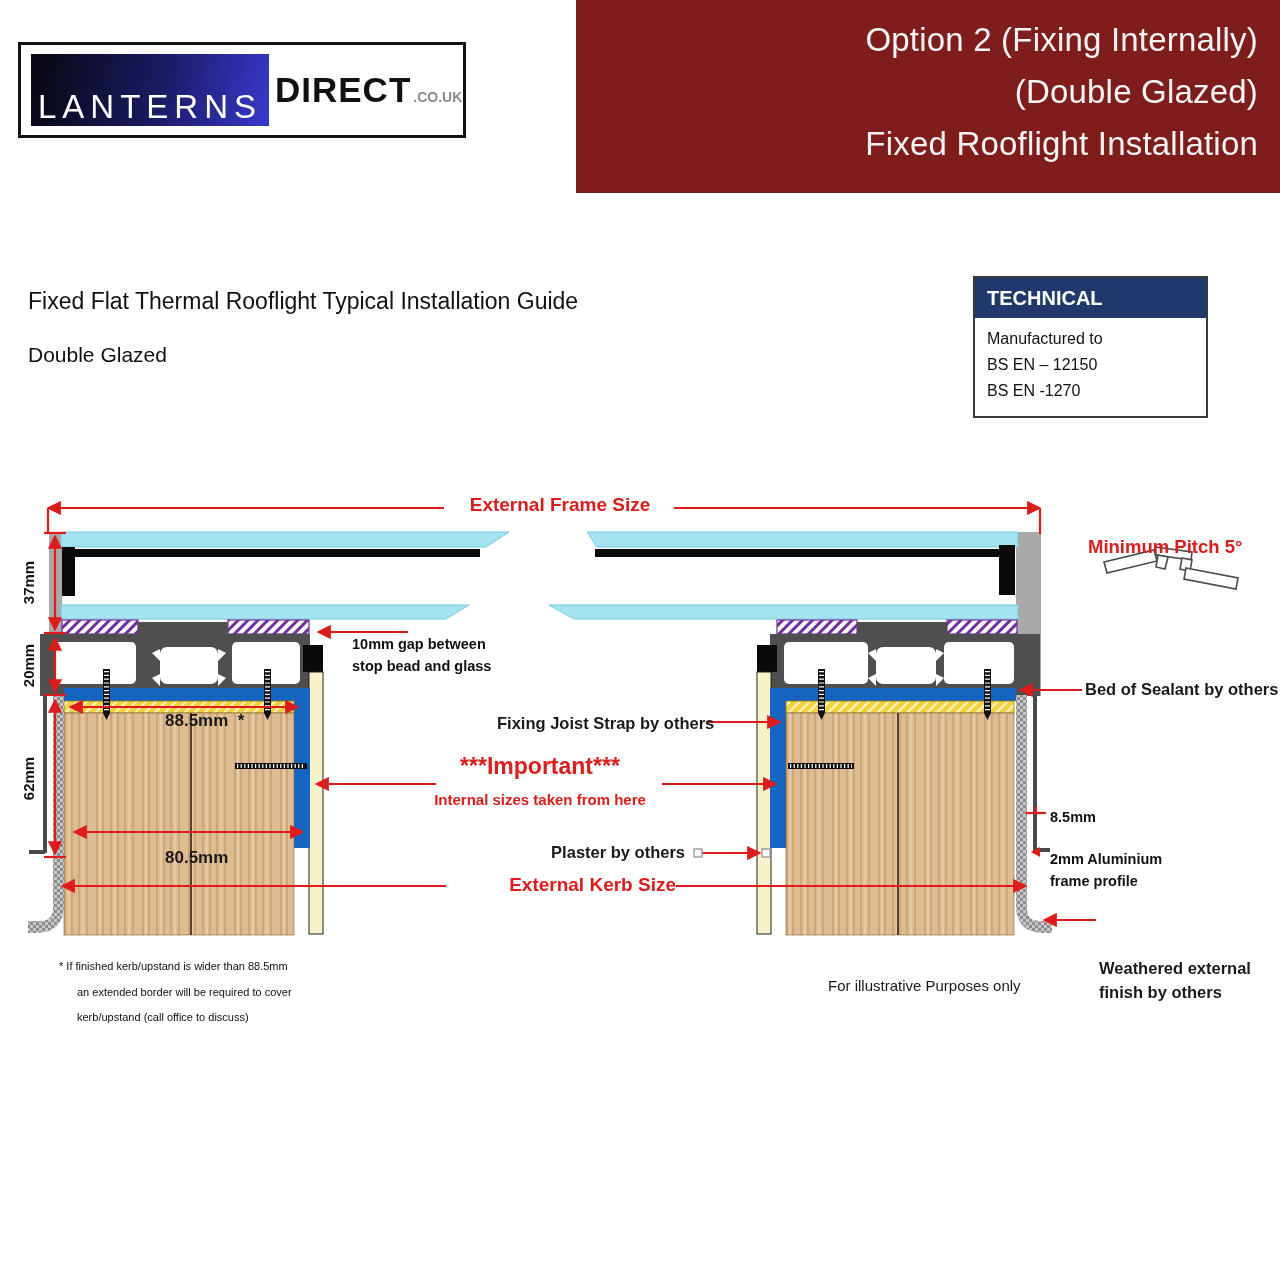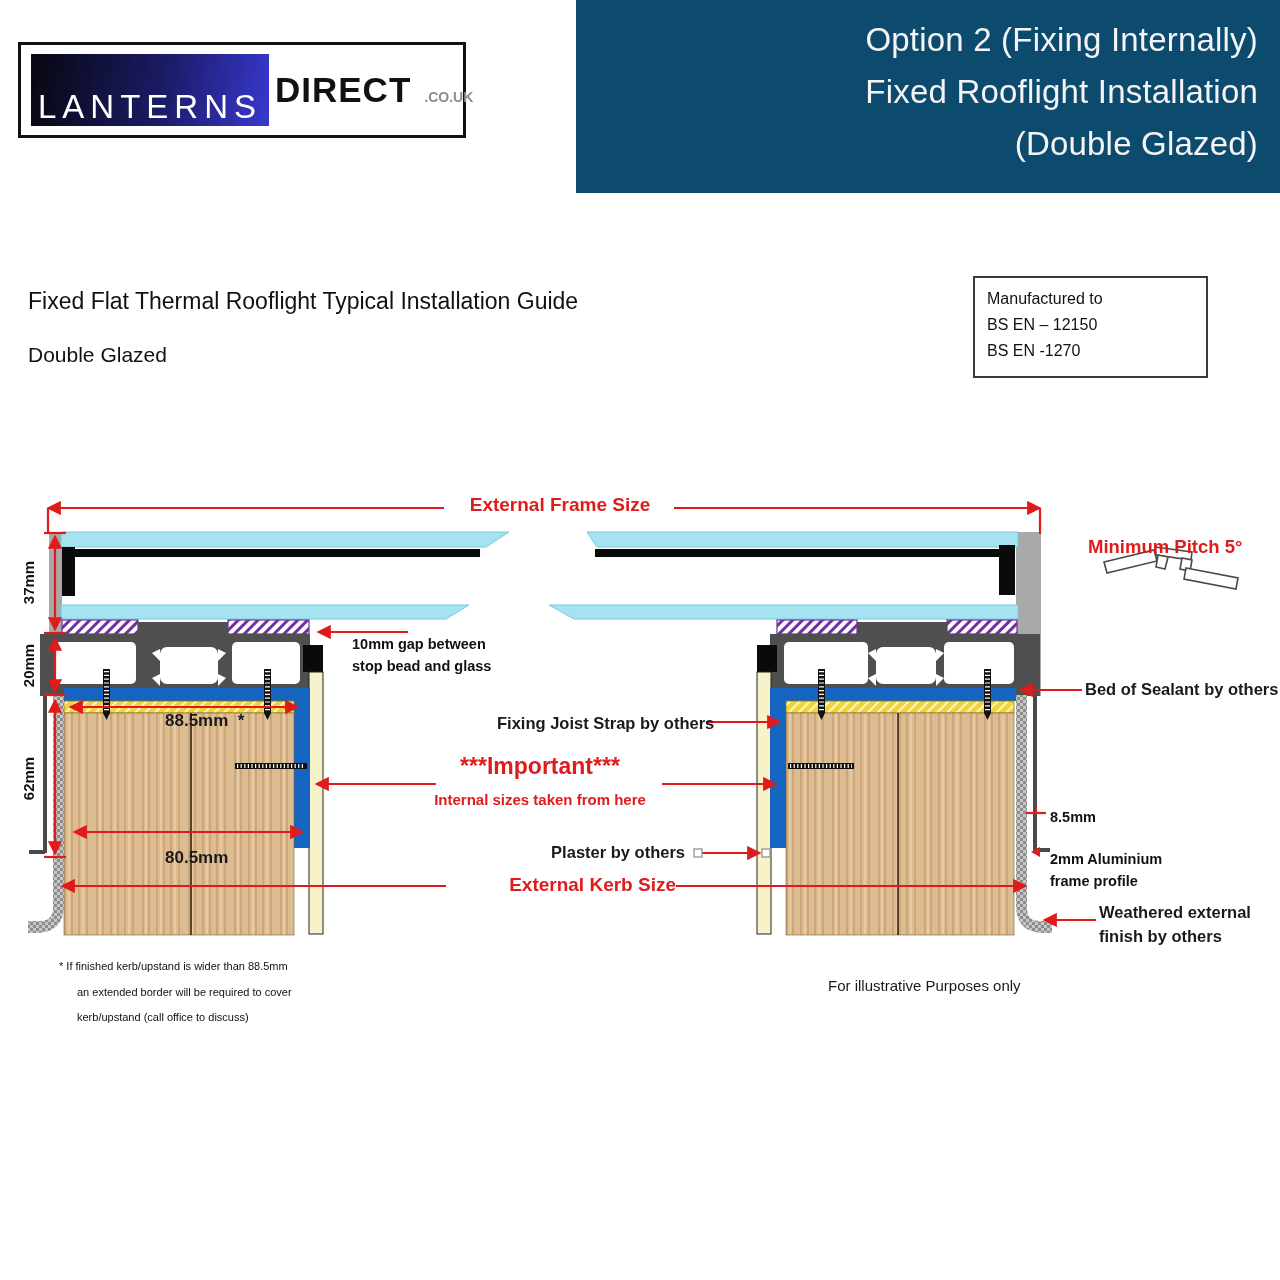--- a/index.html
+++ b/index.html
@@ -7,24 +7,24 @@
         font-family:"Liberation Sans",sans-serif;color:#1a1a1a;}
   .abs{position:absolute;}
 
   
   .logo-box{left:18px;top:42px;width:448px;height:96px;border:3px solid #111;background:#fff;
             display:flex;align-items:center;padding:0 0 0 10px;box-sizing:border-box;}
   .logo-grad{width:238px;height:72px;background:linear-gradient(100deg,#07070f 0%,#1b1b66 55%,#3838cf 100%);
              display:flex;align-items:flex-end;justify-content:center;flex:none;}
   .logo-lanterns{color:#fff;font-size:33px;font-weight:400;letter-spacing:6px;}
   .logo-direct{color:#111;font-size:35px;font-weight:800;letter-spacing:1px;margin-left:6px;}
-  .logo-tld{color:#8c8c8c;font-size:14px;font-weight:700;margin-left:13px;margin-top:14px;}
-
-  
-  .banner{left:576px;top:0;width:704px;height:193px;background:#0c4a6e;box-sizing:border-box;
+  .logo-tld{color:#8c8c8c;font-size:14px;font-weight:700;margin-left:2px;margin-top:14px;}
+
+  
+  .banner{left:576px;top:0;width:704px;height:193px;background:#7f1d1d;box-sizing:border-box;
           padding:14px 22px 0 0;text-align:right;}
   .banner div{color:#f4f4f4;font-size:33px;font-weight:500;line-height:52px;letter-spacing:0.2px;}
 
   
   .title{left:28px;top:288px;font-size:23px;font-weight:400;color:#111;}
   .subtitle{left:28px;top:343px;font-size:21px;font-weight:400;color:#111;}
 
   
   .tech{left:973px;top:276px;width:235px;border:2px solid #3a3a3a;background:#fff;box-sizing:border-box;}
   .tech-head{background:#20386b;color:#fff;font-size:20px;font-weight:700;padding:9px 12px 8px 12px;}
@@ -49,28 +49,29 @@
   <div class="abs logo-box">
     <div class="logo-grad">
       <span class="logo-lanterns">LANTERNS</span>
     </div>
     <span class="logo-direct">DIRECT</span>
     <span class="logo-tld">.CO.UK</span>
   </div>
 
   <div class="abs banner">
     <div>Option 2 (Fixing Internally)</div>
+    <div>(Double Glazed)</div>
     <div>Fixed Rooflight Installation</div>
-    <div>(Double Glazed)</div>
   </div>
 
   <div class="abs title">Fixed Flat Thermal Rooflight Typical Installation Guide</div>
   <div class="abs subtitle">Double Glazed</div>
 
   <div class="abs tech">
+    <div class="tech-head">TECHNICAL</div>
     <div class="tech-body">
       <div>Manufactured to</div>
       <div>BS EN – 12150</div>
       <div>BS EN -1270</div>
     </div>
   </div>
 
   <svg class="abs" style="left:0;top:490px" width="1280" height="520" viewBox="0 0 1280 520">
     <defs>
       <marker id="arr" viewBox="0 0 10 10" refX="9" refY="5" markerWidth="6.5" markerHeight="6.5" orient="auto-start-reverse">
@@ -254,21 +255,21 @@
 
   <div class="lbl b" style="left:1085px;top:680px;font-size:16.5px">Bed of Sealant by others</div>
 
   <div class="lbl small-b" style="left:1050px;top:806px">8.5mm</div>
 
   <div class="lbl small-b" style="left:1050px;top:848px">
     <div>2mm Aluminium</div>
     <div>frame profile</div>
   </div>
 
-  <div class="lbl b" style="left:1099px;top:900px;font-size:16.5px;line-height:24px">
+  <div class="lbl b" style="left:1099px;top:956px;font-size:16.5px;line-height:24px">
     <div>Weathered external</div>
     <div>finish by others</div>
   </div>
 
   <div class="lbl" style="left:828px;top:977px;font-size:15px">For illustrative Purposes only</div>
 
   <div class="abs footnote" style="left:59px;top:960px">* If finished kerb/upstand is wider than 88.5mm</div>
   <div class="abs footnote" style="left:77px;top:986px">an extended border will be required to cover</div>
   <div class="abs footnote" style="left:77px;top:1011px">kerb/upstand (call office to discuss)</div>
 

